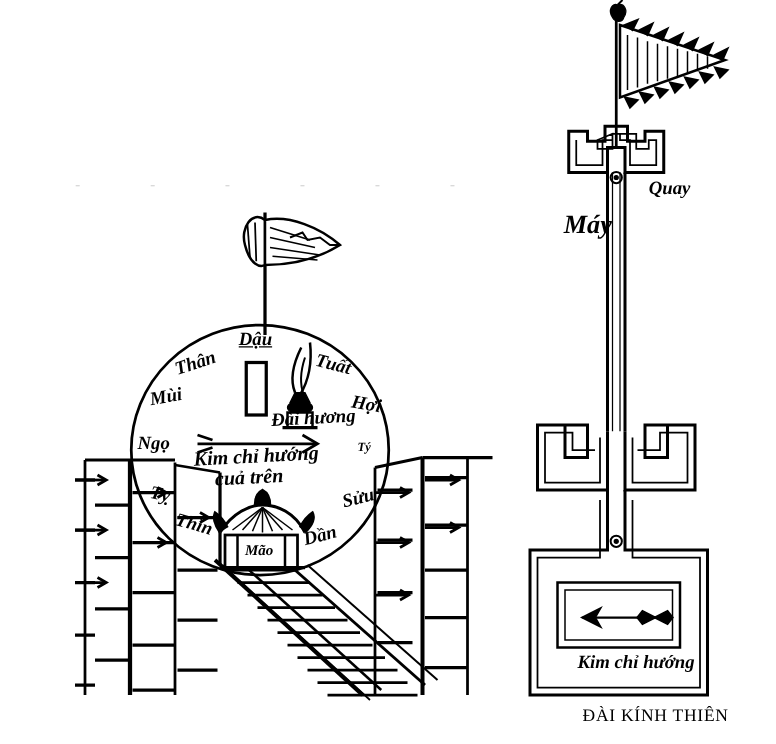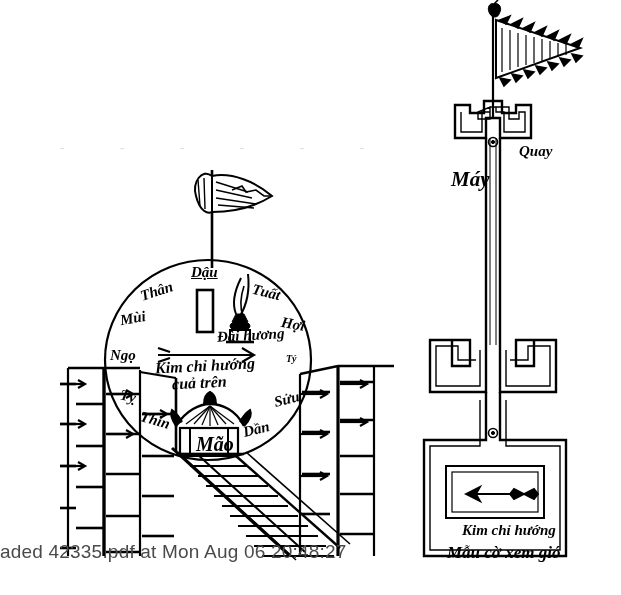--- a/index.html
+++ b/index.html
@@ -280,32 +280,31 @@
     </g>
   </g>
 </svg>
 
 <div class="capt hw" style="left:191px;top:264px;font-size:15px;text-decoration:underline;">Dậu</div>
 <div class="capt hw" style="left:140px;top:283px;font-size:15px;transform:rotate(-18deg);">Thân</div>
 <div class="capt hw" style="left:120px;top:310px;font-size:15px;transform:rotate(-10deg);">Mùi</div>
 <div class="capt hw" style="left:110px;top:347px;font-size:15px;text-align:center;">Ngọ</div>
 <div class="capt hw" style="left:120px;top:388px;font-size:15px;transform:rotate(12deg);">Tỵ</div>
 <div class="capt hw" style="left:140px;top:412px;font-size:15px;transform:rotate(16deg);">Thìn</div>
-<div class="capt hw" style="left:196px;top:433px;font-size:20px;">Mão</div>
+<div class="capt hw" style="left:196px;top:433px;font-size:12px;">Mão</div>
 <div class="capt hw" style="left:243px;top:421px;font-size:15px;transform:rotate(-14deg);">Dần</div>
 <div class="capt hw" style="left:274px;top:391px;font-size:15px;transform:rotate(-14deg);">Sửu</div>
 <div class="capt hw" style="left:286px;top:353px;font-size:10px;">Tý</div>
 <div class="capt hw" style="left:281px;top:316px;font-size:15px;transform:rotate(10deg);">Hợi</div>
 <div class="capt hw" style="left:252px;top:284px;font-size:15px;transform:rotate(14deg);">Tuất</div>
 
 <div class="capt hw" style="left:217px;top:327px;font-size:15px;transform:rotate(-3deg);">Đài hương</div>
 <div class="capt hw" style="left:155px;top:357px;font-size:16px;transform:rotate(-3deg);">Kim chỉ hướng</div>
 <div class="capt hw" style="left:172px;top:374px;font-size:16px;transform:rotate(-3deg);">cuả trên</div>
 
 <div class="capt hw" style="left:451px;top:143px;font-size:21px;margin-top:24px;">Máy</div>
 <div class="capt hw" style="left:519px;top:143px;font-size:15px;">Quay</div>
 <div class="capt hw" style="left:462px;top:522px;font-size:15px;">Kim chỉ hướng</div>
-<div class="capt hw" style="left:447px;top:543px;font-size:17px;">Mẫu cờ xem gió</div>
+<div class="capt" style="left:466px;top:566px;font-size:14px;letter-spacing:0.6px;">ĐÀI KÍNH THIÊN</div>
 
 <div class="faintrow">- - -  -   - -  -</div>
-<div class="watermark">aded 42335.pdf at Mon Aug 06 20:48:27</div>
 
 </div>
 
 </body></html>

